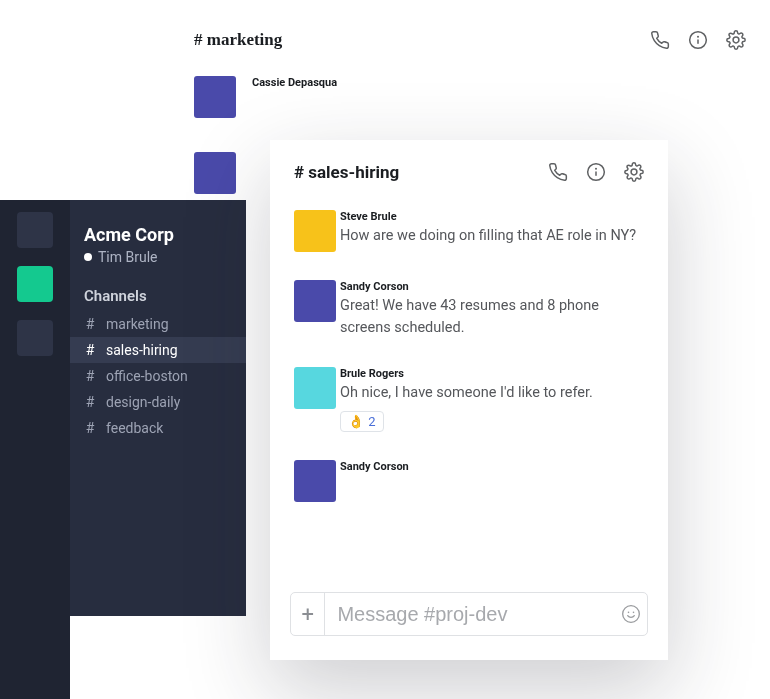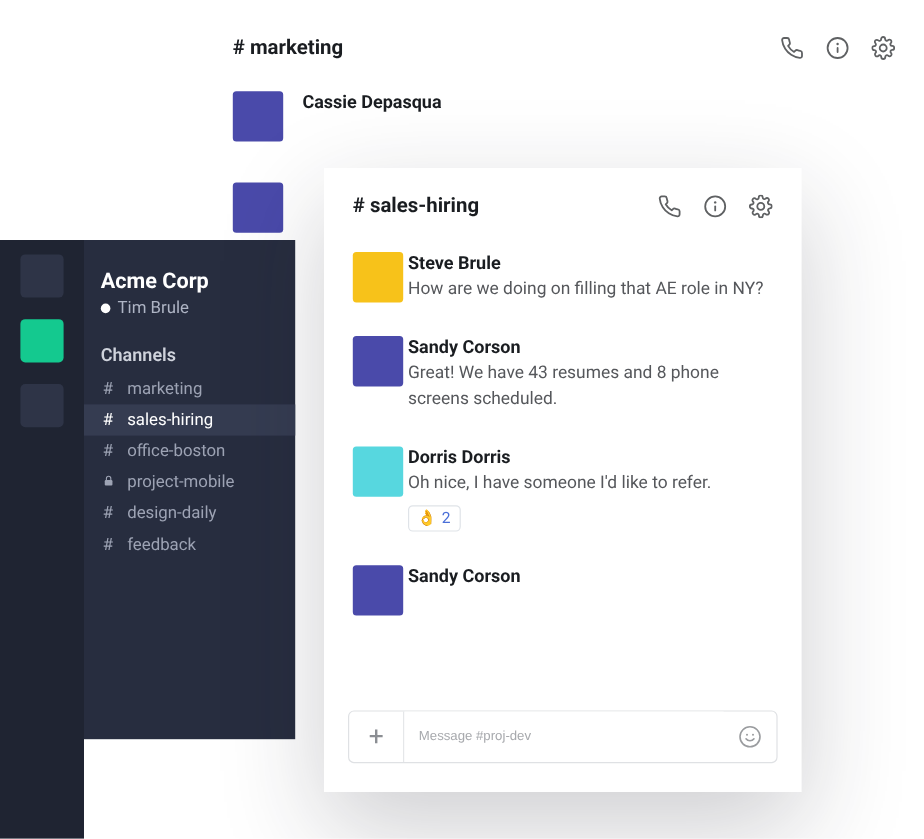--- a/index.html
+++ b/index.html
@@ -18,20 +18,21 @@
       top: 20px;
       left: 190px;
       width: 560px;
       background: #fff;
     }
     .back-header {
       display: flex;
       align-items: center;
       justify-content: space-between;
       padding: 10px 4px 22px 4px;
+      font-family: Liberation Serif, serif;
     }
     .back-title {
       font-weight: 700;
       font-size: 17px;
       color: #1a1d21;
     }
     .back-icons { display: flex; gap: 18px; align-items: center; }
     .icon {
       width: 20px;
       height: 20px;
@@ -148,21 +149,21 @@
       display: flex;
       gap: 4px;
       padding: 10px 0 18px 0;
     }
     .avatar {
       width: 42px; height: 42px; border-radius: 3px; flex-shrink: 0;
     }
     .msg-body { flex: 1; }
     .msg-user {
       font-weight: 700;
-      font-size: 15px;
+      font-size: 11px;
       color: #1a1d21;
       padding-bottom: 2px;
     }
     .msg-text {
       font-size: 14.5px;
       color: #55575b;
       line-height: 1.5;
     }
     .reaction {
       display: inline-flex;
@@ -195,21 +196,21 @@
       border-right: 1px solid #dfe1e4;
       color: #8b8e93;
       font-size: 22px;
       cursor: pointer;
     }
     .compose-input {
       flex: 1;
       border: none;
       outline: none;
       padding: 0 12px;
-      font-size: 11px;
+      font-size: 20px;
       color: #1a1d21;
     }
     .compose-input::placeholder { color: #a7a9ad; }
     .compose-emoji {
       width: 44px;
       display: flex;
       align-items: center;
       justify-content: center;
       color: #9a9c9f;
       cursor: pointer;
@@ -291,26 +292,20 @@
         <span class="hash">#</span>
         <span>marketing</span>
       </div>
       <div class="ch-row active">
         <span class="hash">#</span>
         <span>sales-hiring</span>
       </div>
       <div class="ch-row">
         <span class="hash">#</span>
         <span>office-boston</span>
-      </div>
-      <div class="ch-row">
-        <span class="lock-glyph"><svg width="11" height="11" viewBox="0 0 24 24">
-            <use href="#i-lock"></use>
-          </svg></span>
-        <span>project-mobile</span>
       </div>
       <div class="ch-row">
         <span class="hash">#</span>
         <span>design-daily</span>
       </div>
       <div class="ch-row">
         <span class="hash">#</span>
         <span>feedback</span>
       </div>
     </div>
@@ -347,21 +342,21 @@
       </div>
       <div class="msg">
         <div class="avatar" style="background: rgb(74, 74, 170);"></div>
         <div class="msg-body">
           <div class="msg-user">Sandy Corson</div>
           <div class="msg-text">Great! We have 43 resumes and 8 phone screens scheduled.</div>
         </div>
       </div>
       <div class="msg">
         <div class="avatar" style="background: rgb(87, 215, 223);"></div>
-        <div class="msg-body"><div class="msg-user">Dorris Dorris</div><div class="msg-text">Oh nice, I have someone I'd like to refer.</div><div class="reaction">
+        <div class="msg-body"><div class="msg-user">Brule Rogers</div><div class="msg-text">Oh nice, I have someone I'd like to refer.</div><div class="reaction">
             <span>👌</span>
             <span>2</span>
           </div></div>
       </div>
       <div class="msg">
         <div class="avatar" style="background: rgb(74, 74, 170);"></div>
         <div class="msg-body">
           <div class="msg-user">Sandy Corson</div>
         </div>
       </div>

